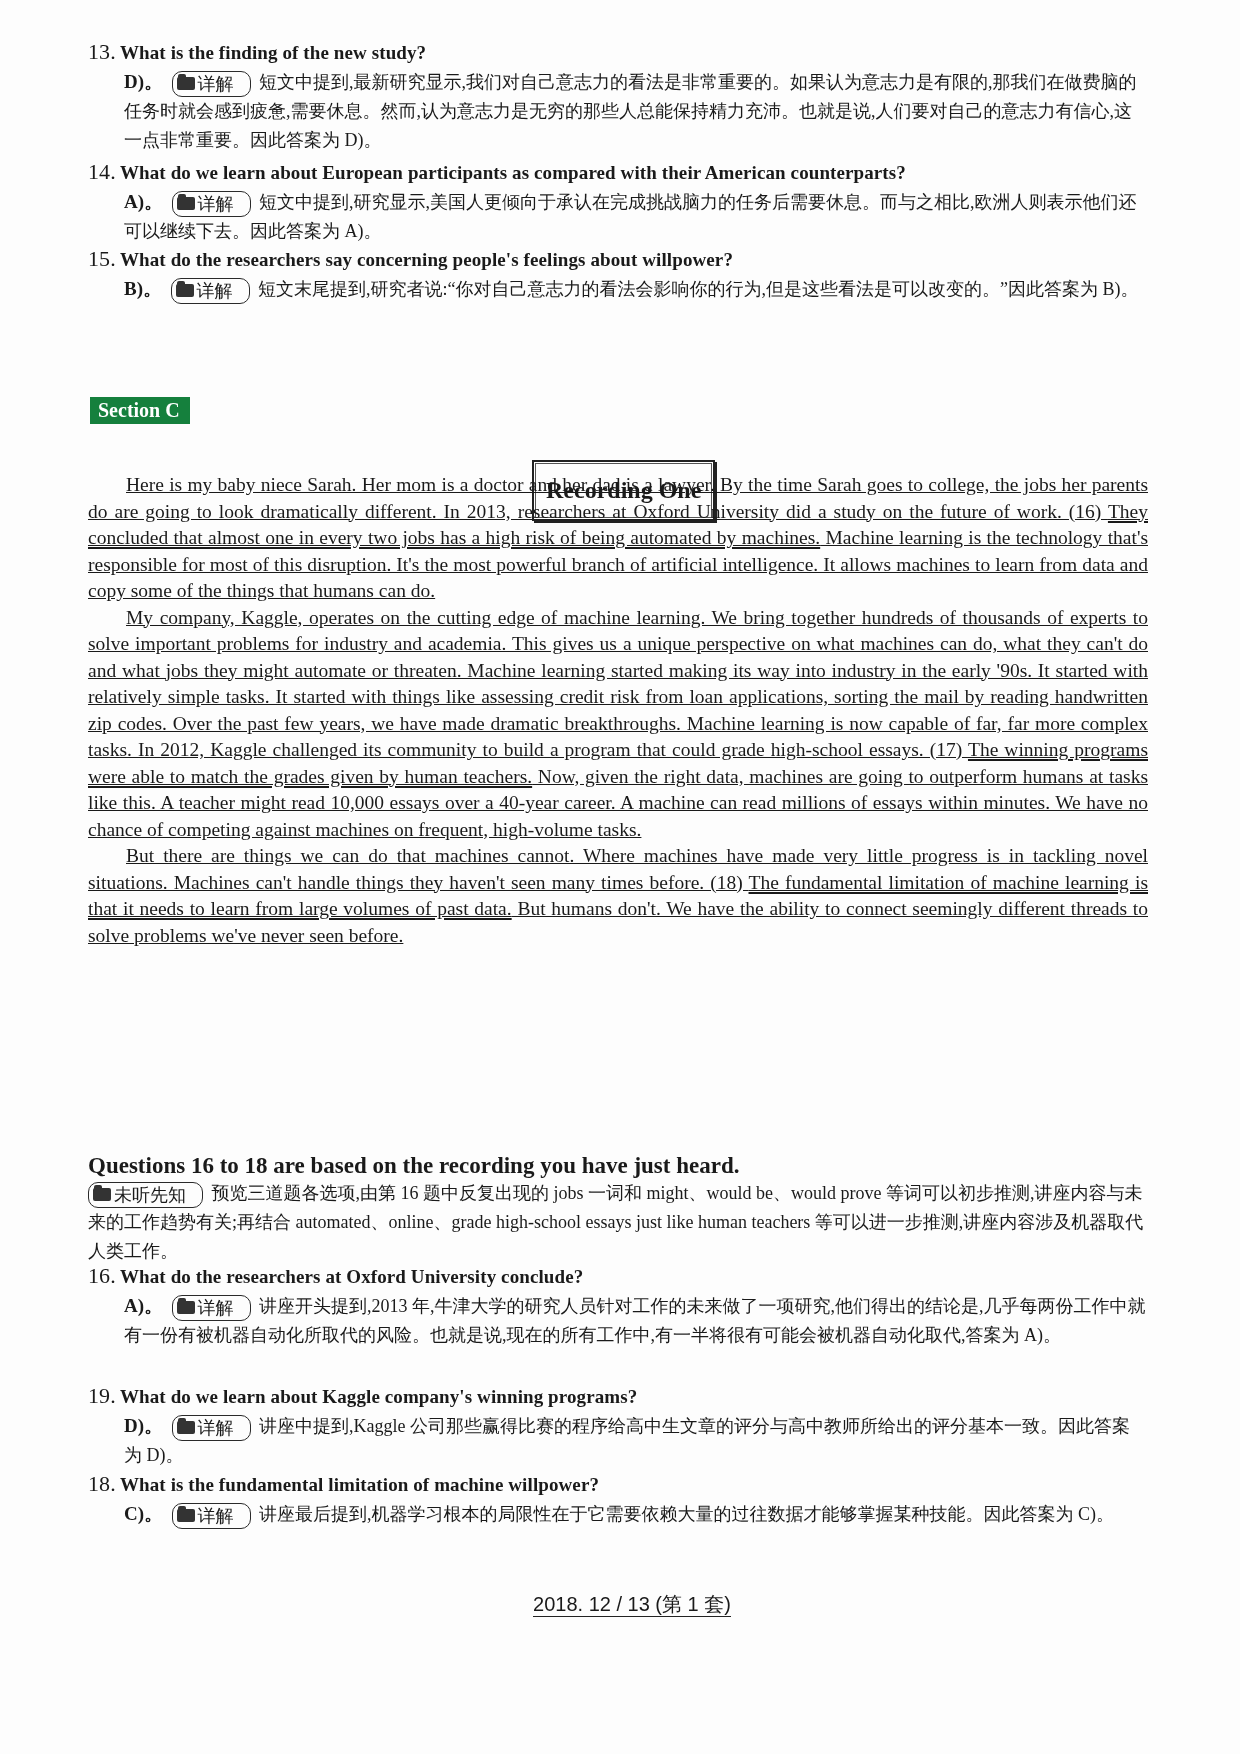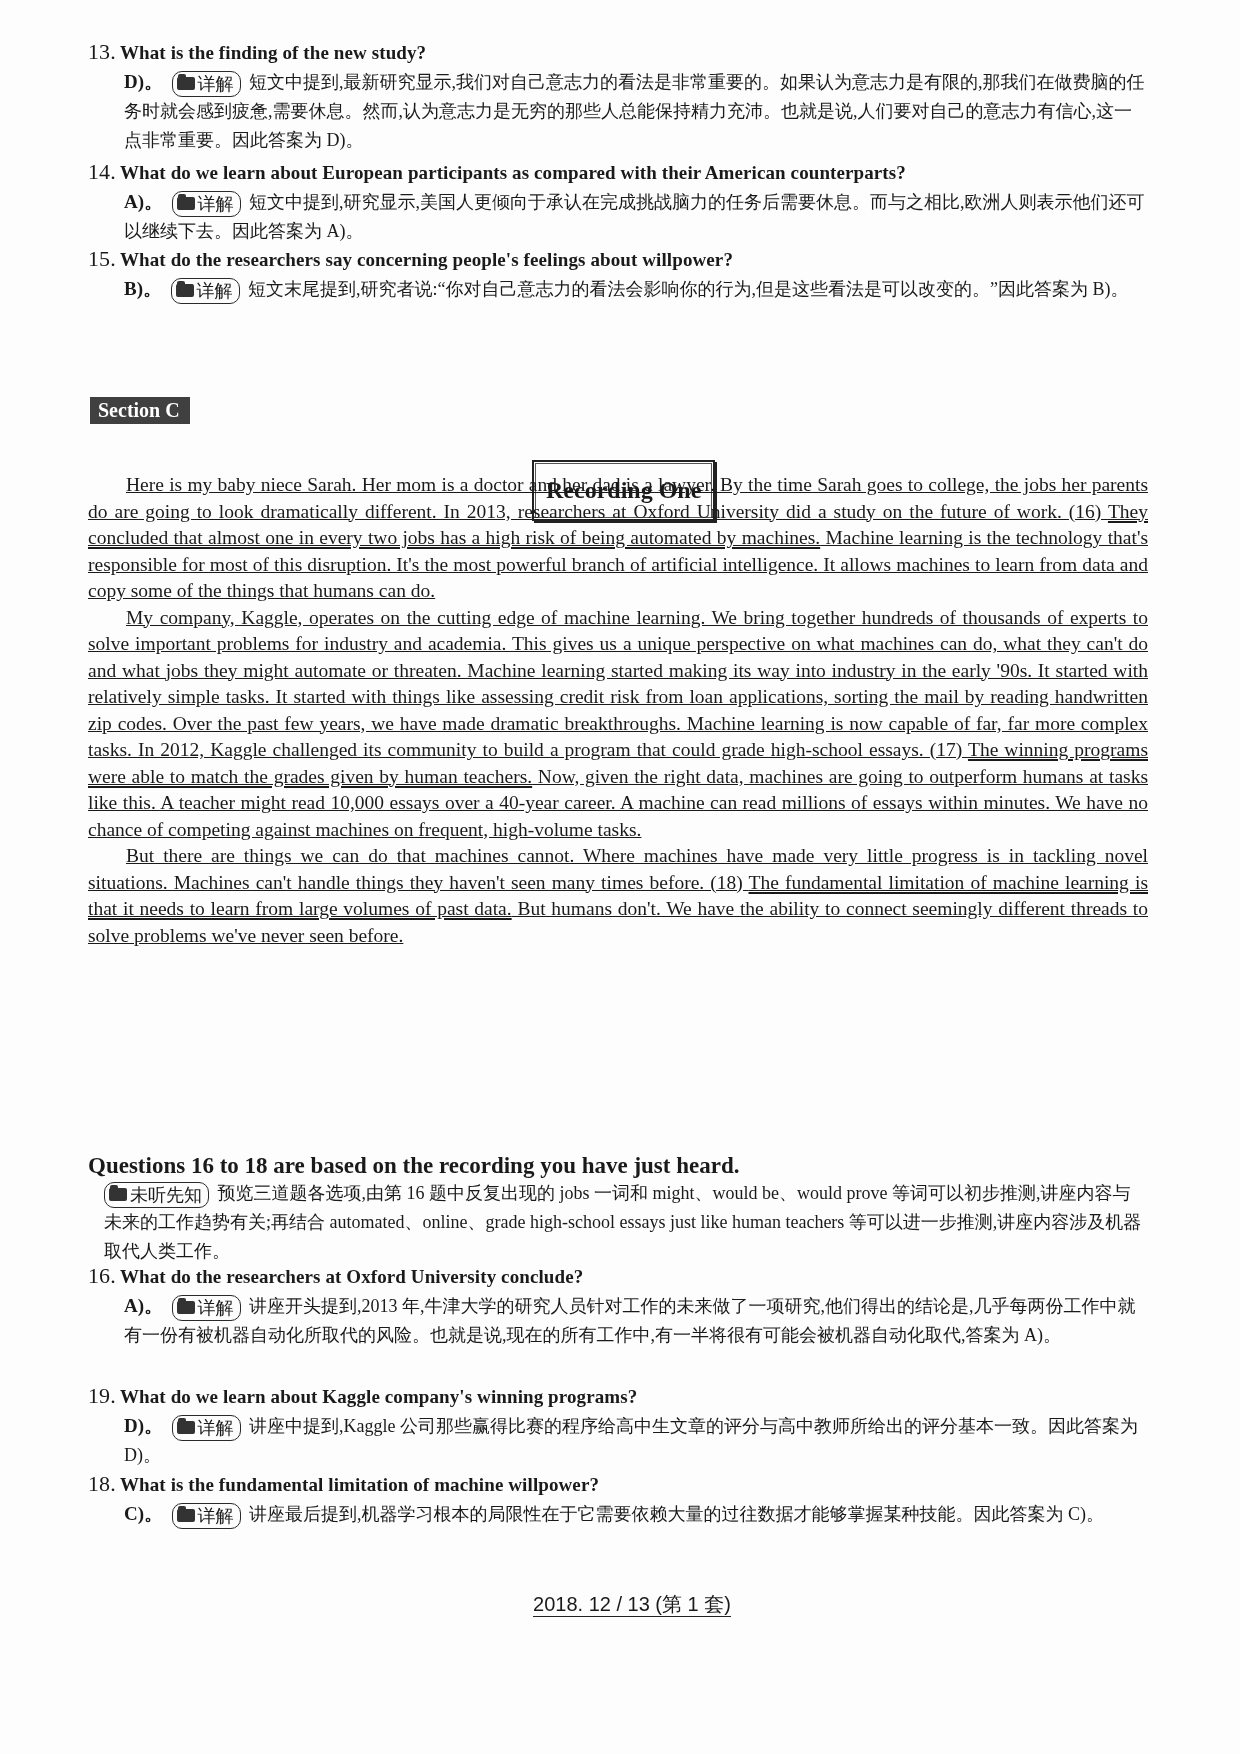--- a/index.html
+++ b/index.html
@@ -12,49 +12,49 @@
   .block { position: absolute; left: 88px; width: 1060px; }
   .q {
     font-weight: bold; font-size: 19px; line-height: 28px; letter-spacing: 0.1px;
     font-family: "Liberation Serif", "DejaVu Serif", serif;
   }
   .q .num { font-weight: normal; font-size: 22px; display: inline-block; width: 32px; }
   .ans { font-size: 18px; line-height: 29px; padding-left: 36px; }
   .ans .letter { font-weight: bold; font-size: 19px; }
   .badge {
     display: inline-flex; align-items: center; gap: 3px;
-    border: 1.5px solid #2a2a2a; border-radius: 10px; padding: 0 6px 0 4px;
+    border: 1.5px solid #2a2a2a; border-radius: 10px; padding: 0 16px 0 4px;
     height: 24px; vertical-align: middle; font-size: 18px; margin: 0 4px 0 4px;
     font-family: "DejaVu Sans", sans-serif;
   }
   .folder {
     display: inline-block; width: 18px; height: 13px; background: #333; border-radius: 2px; position: relative;
   }
   .folder::before {
     content: ""; position: absolute; top: -3px; left: 1px; width: 8px; height: 4px; background: #333; border-radius: 2px 2px 0 0;
   }
   .section-c {
-    position: absolute; left: 90px; top: 397px; background: #404040; color: #fff;
+    position: absolute; left: 90px; top: 397px; background: #15803d; color: #fff;
     font-weight: bold; font-size: 20px; padding: 2px 10px 2px 8px;
     font-family: "Liberation Serif", serif;
   }
   .rec-title {
     position: absolute; left: 532px; top: 460px; border: 2px solid #222;
     box-shadow: 2px 2px 0 #222, inset 0 0 0 1px #fff, inset 0 0 0 2px #555;
     padding: 15px 12px; font-weight: bold; font-size: 24px;
   }
   .passage {
     position: absolute; left: 88px; width: 1060px;
     font-size: 19.5px; line-height: 26.5px; text-align: justify;
     font-family: "Liberation Serif", serif;
   }
   .passage p { margin: 0; text-indent: 38px; }
   .u { text-decoration: underline; text-decoration-thickness: 1.5px; text-underline-offset: 3px; }
   .intro-q { font-weight: bold; font-size: 23px; }
-  .pre-text { font-size: 18px; line-height: 29px; margin-left: 16px; }
+  .pre-text { font-size: 18px; line-height: 29px; }
   .footer {
     position: absolute; left: 12px; width: 1240px; top: 1591px; text-align: center;
     font-size: 20px; font-family: "Liberation Sans", sans-serif;
   }
   .footer span { border-bottom: 1.5px solid #222; padding-bottom: 1px; }
 </style>
 </head>
 <body>
 
 <div class="page">

